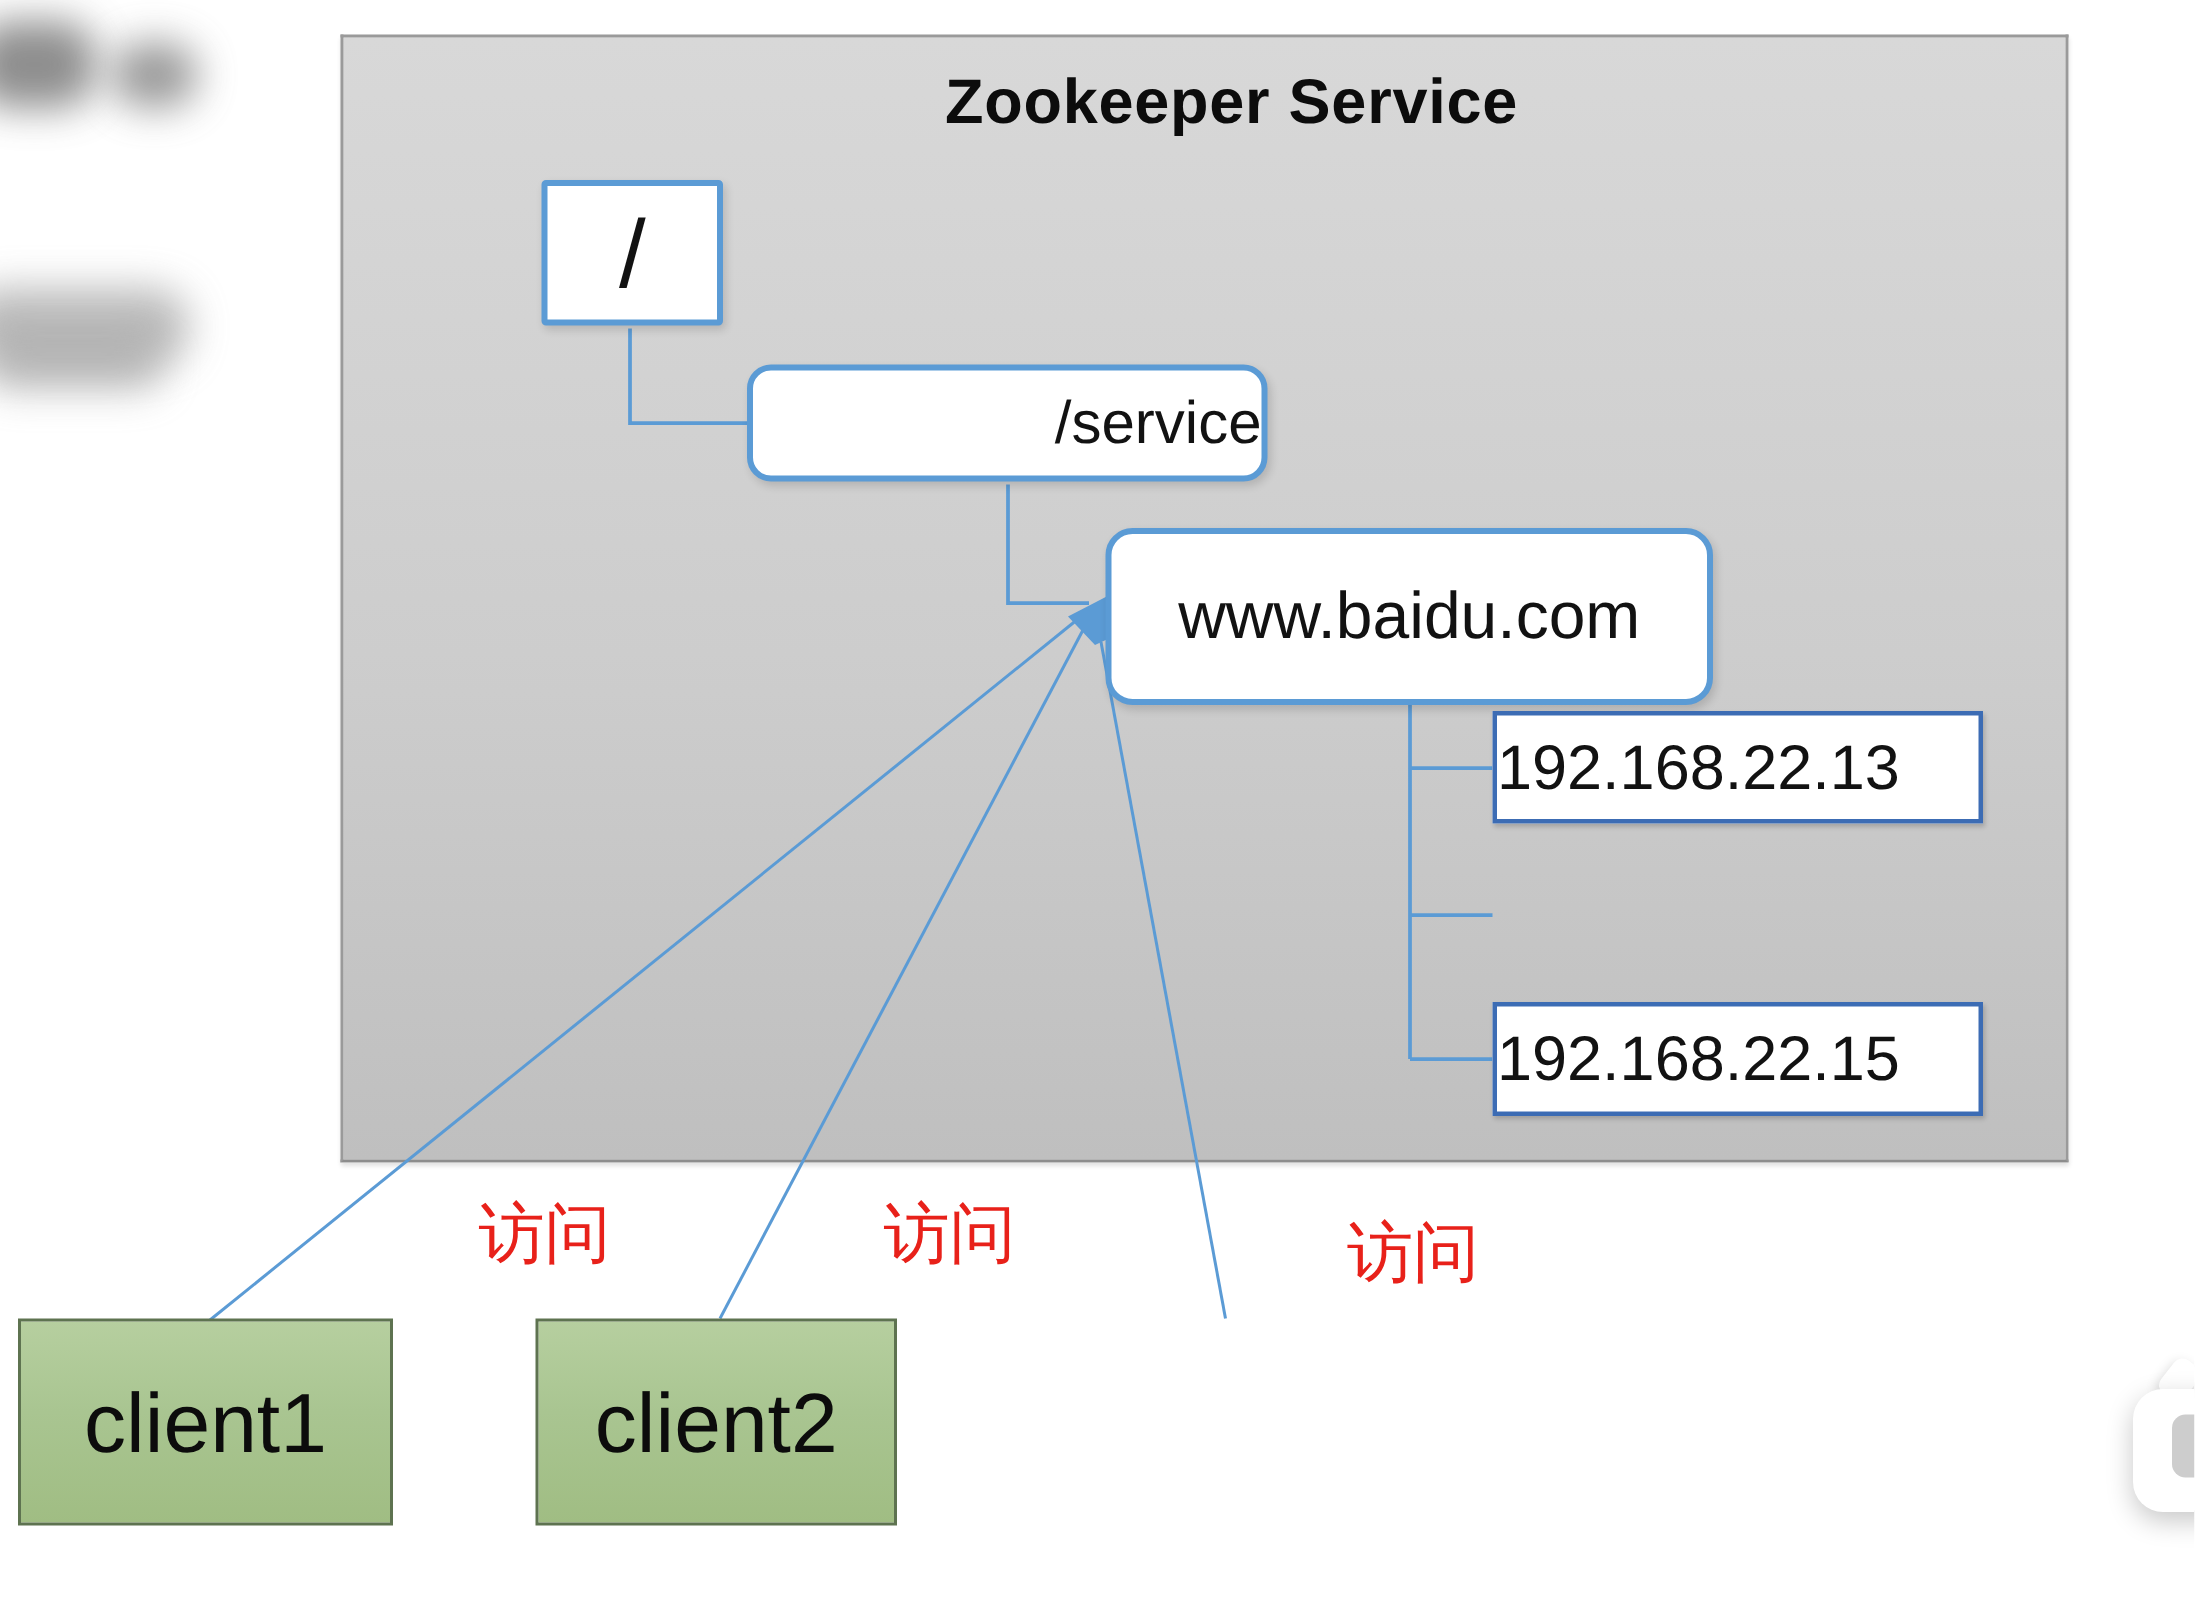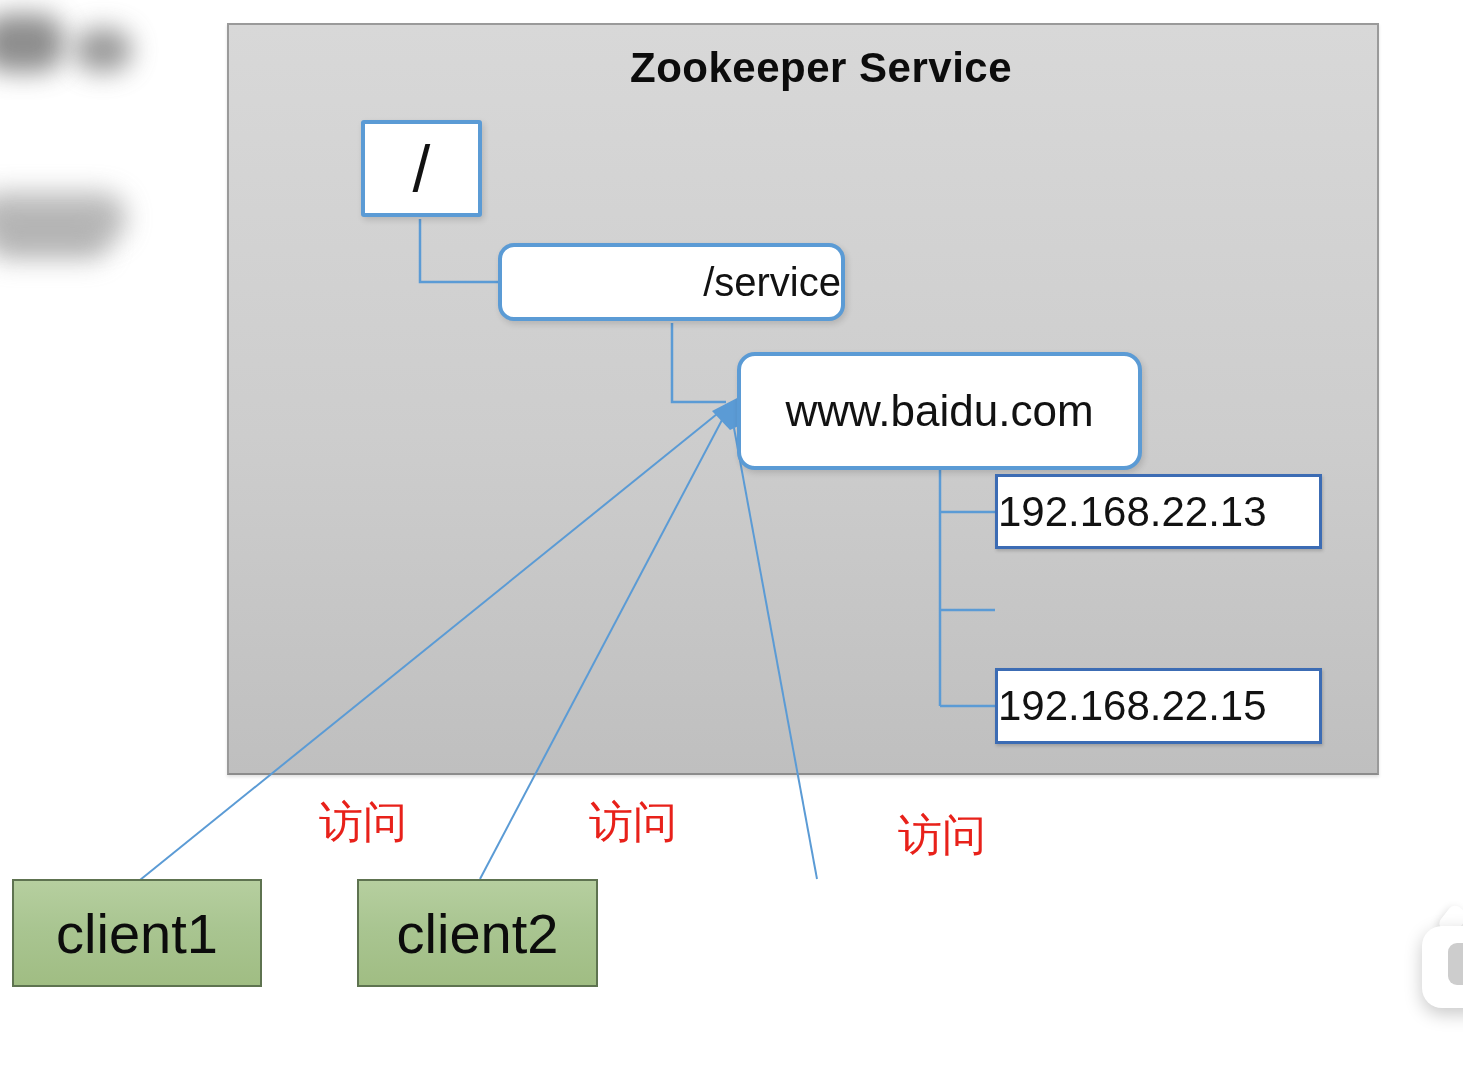--- a/index.html
+++ b/index.html
@@ -46,21 +46,21 @@
     position:absolute; left:995px; width:327px; height:75px;
     background:#ffffff; border:3px solid #3c6cb4;
     display:flex; align-items:center; 
     font-size:42px; color:#121212;
     box-shadow:1px 2px 3px rgba(0,0,0,.18);
   }
   .ip-1 { top:474px; } .ip-2 { top:572px; } .ip-3 { top:668px; height:76px; }
 
   
   .client {
-    position:absolute; top:879px; height:108px;
+    position:absolute; top:879px; height:138px;
     background:linear-gradient(180deg,#b6cf9f 0%, #a9c591 45%, #a0bd83 100%);
     border:2px solid #5e7350;
     display:flex; align-items:center; justify-content:center;
     font-size:56px; color:#0c0c0c;
   }
   .client-1 { left:12px;  width:250px; }
   .client-2 { left:357px; width:241px; }
   .client-3 { left:694px; width:245px; }
 
   

